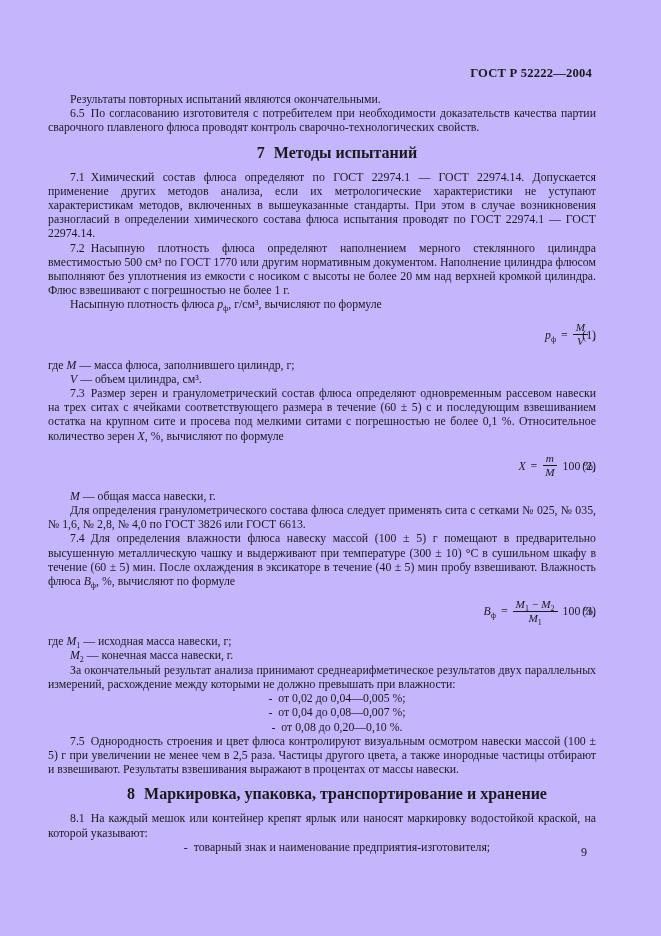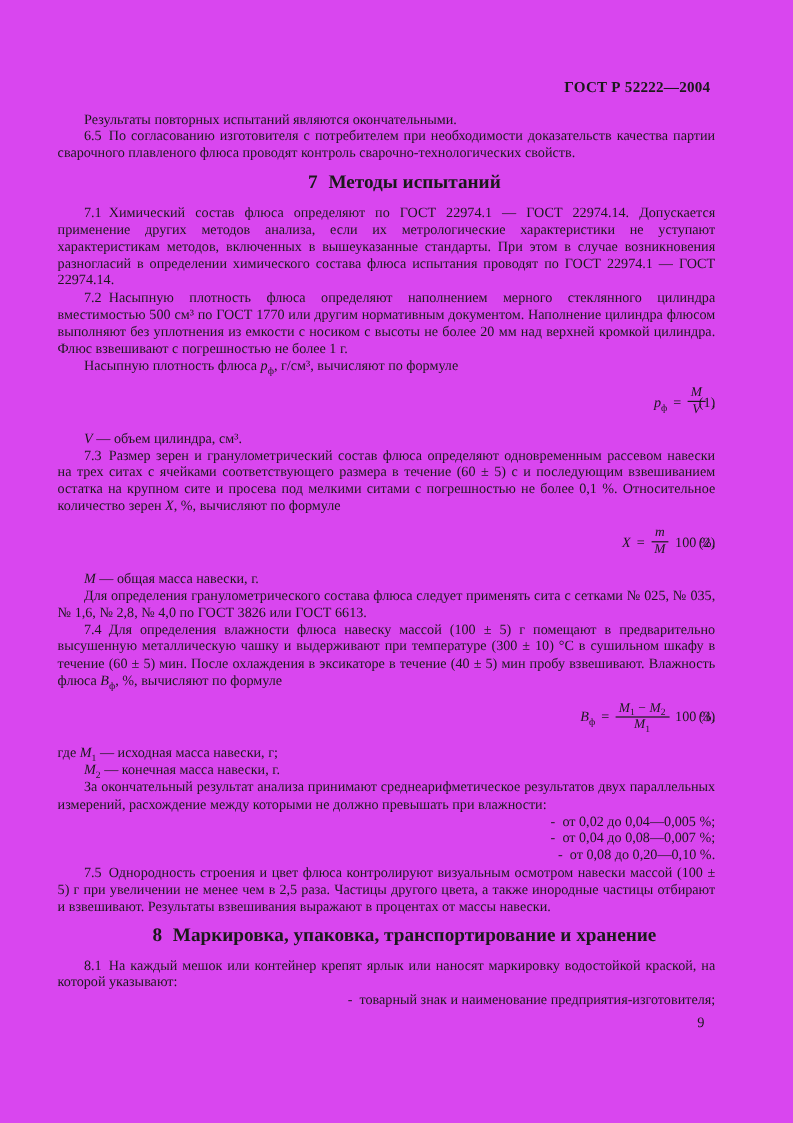--- a/index.html
+++ b/index.html
@@ -1,20 +1,20 @@
 <!DOCTYPE html>
 <html><head>
 <meta charset="utf-8">
 <style>
   html, body { margin: 0; padding: 0; background: #e8e8e8; }
   .page {
     position: relative;
     width: 661px;
     height: 936px;
-    background: #d946ef;
+    background: #c4b5fd;
     color: #1a1a1a;
     font-family: "Liberation Serif", "DejaVu Serif", serif;
     font-size: 11.8px;
     line-height: 14.2px;
     overflow: hidden;
   }
   .doc-header {
     position: absolute;
     top: 66px;
     left: 44px;
@@ -26,21 +26,21 @@
   }
   .content {
     position: absolute;
     top: 92px;
     left: 48px;
     width: 548px;
     text-align: justify;
   }
   .content p { margin: 0; }
   p.para { text-indent: 22px; }
-  p.dash { margin-left: 30px; text-align: right; }
+  p.dash { margin-left: 30px; text-align: center; }
   p.where-cont { margin-left: 22px; }
   .var { font-style: italic; font-family: "Liberation Serif", "DejaVu Serif", serif; }
   sub { font-size: 8px; line-height: 0; }
   .sec-heading {
     font-size: 16px;
     font-weight: bold;
     line-height: 16px;
     margin: 10px 0 9px 30px;
     text-align: center;
   }
@@ -102,20 +102,21 @@
           <span class="f-eq">=</span>
           <span class="frac">
             <span class="num var">M</span>
             <span class="den var">V</span>
           </span>
           <span class="f-tail">,</span>
         </span>
       <span class="f-label">(1)</span>
     </div>
 
+    <p class="where"><span>где </span><span class="var">M</span><span> — масса флюса, заполнившего цилиндр, г;</span></p>
     <p class="where where-cont"><span class="var">V</span><span> — объем цилиндра, см³.</span></p>
 
     <p class="para"><span>7.3 Размер зерен и гранулометрический состав флюса определяют одновременным рассевом навески на трех ситах с ячейками соответствующего размера в течение (60 ± 5) с и последующим взвешиванием остатка на крупном сите и просева под мелкими ситами с погрешностью не более 0,1 %. Относительное количество зерен </span><span class="var">X</span><span>, %, вычисляют по формуле</span></p>
 
     <div class="formula">
       <span class="f-body">
           <span class="var">X</span>
           <span class="f-eq">=</span>
           <span class="frac">
             <span class="num var">m</span>

